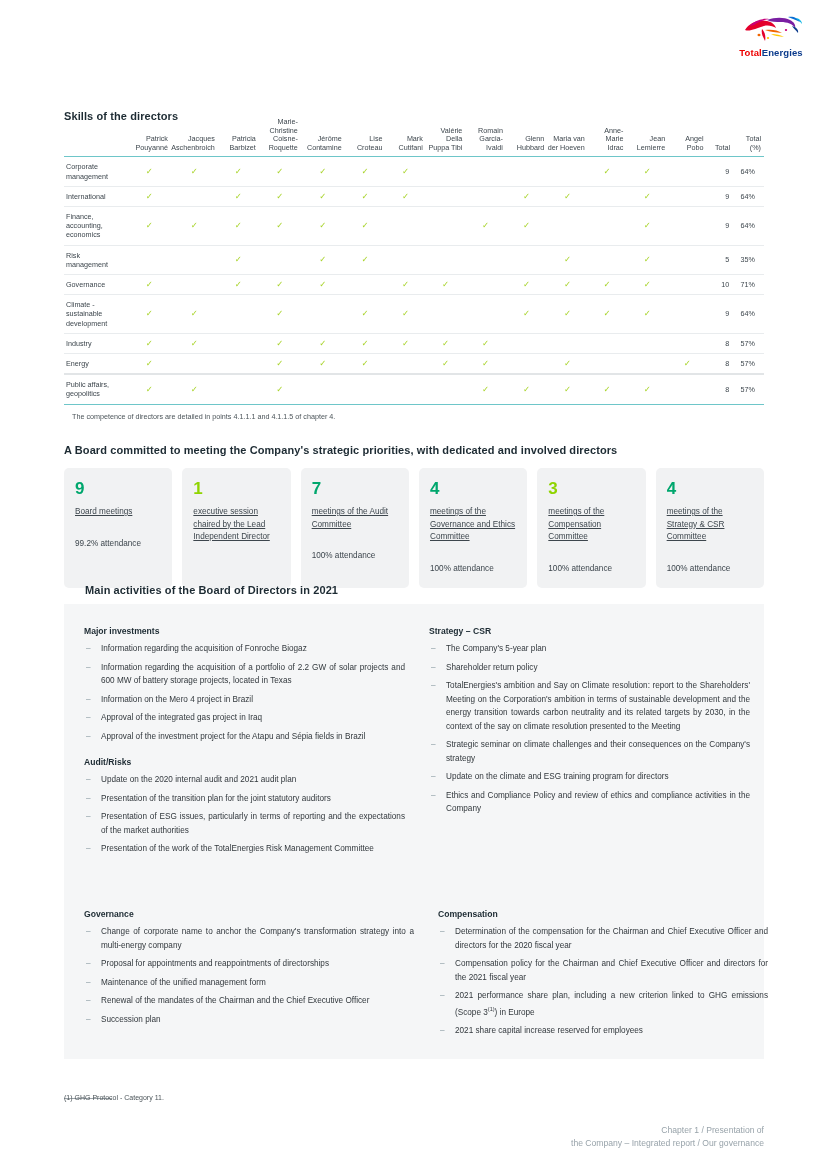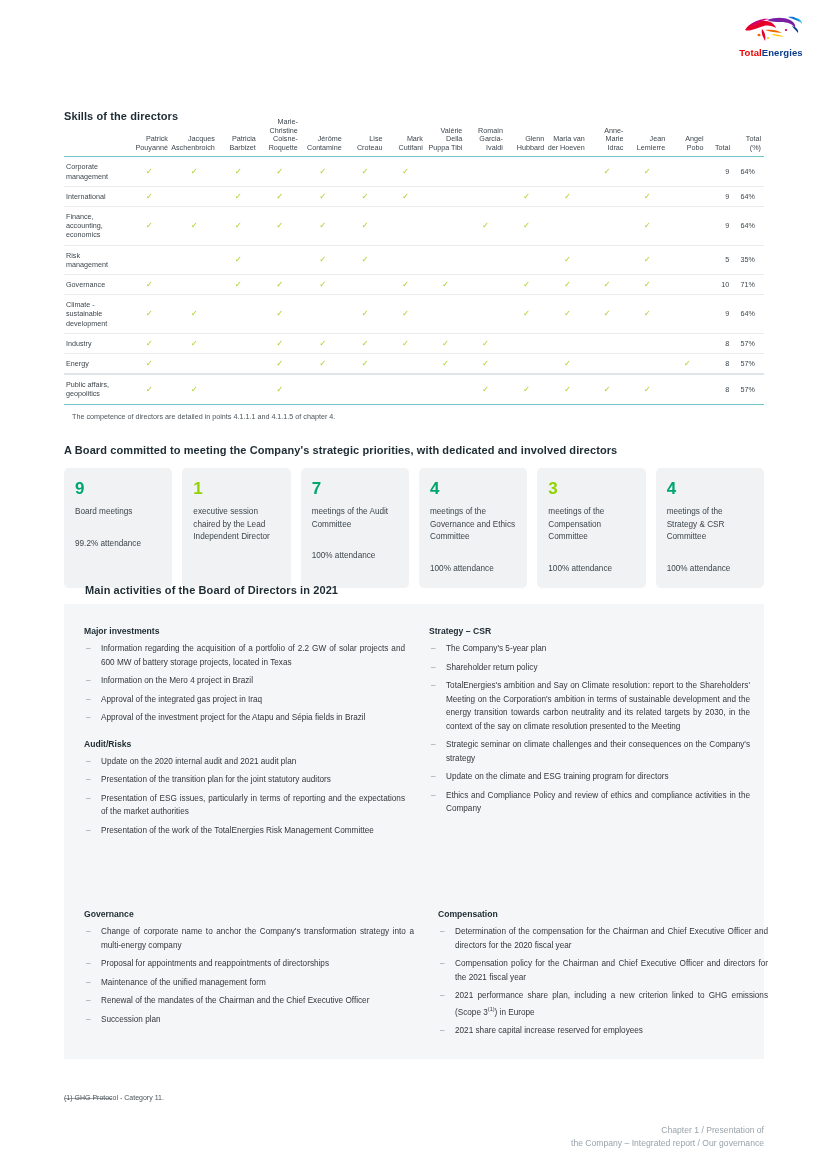--- a/index.html
+++ b/index.html
@@ -53,21 +53,21 @@
     font-size:7.2px; color:#4b5459;
   }
 
   
   .kpis { position:absolute; left:64px; top:468px; width:700px; display:flex; gap:10px; }
   .kpi {
     background:#f1f2f3; border-radius:5px; padding:11px 11px 13px 11px;
     flex:1 1 0; min-height:72px;
   }
   .kpi .big { font-size:17px; font-weight:bold; line-height:20px; margin-bottom:7px; }
-  .kpi .lab { font-size:8.2px; color:#3d464d; line-height:12.5px; }
+  .kpi .lab { font-size:8.2px; color:#3d464d; line-height:12.5px;text-decoration:underline; }
   .kpi .sub { font-size:8.2px; color:#3d464d; line-height:12.5px; margin-top:19px; }
 
   
   .act-panel {
     position:absolute; left:64px; top:604px; width:700px; height:455px;
     background:#f5f6f7;
   }
   .act-cols { position:absolute; left:20px; top:22px; right:14px; display:flex; gap:24px; }
   .act-col { width:330px; }
   .act-h {
@@ -354,20 +354,21 @@
       </div>
     </div>
 
   <div class="sec-title" style="left:64px; top:584px;padding-left:21px;">Main activities of the Board of Directors in 2021</div>
 
   <div class="act-panel">
     <div class="act-cols">
       <div class="act-col">
         <div class="act-h">Major investments</div>
         <ul class="act-list">
+            <li>Information regarding the acquisition of Fonroche Biogaz</li>
             <li>Information regarding the acquisition of a portfolio of 2.2 GW of solar projects and 600 MW of battery storage projects, located in Texas</li>
             <li>Information on the Mero 4 project in Brazil</li>
             <li>Approval of the integrated gas project in Iraq</li>
             <li>Approval of the investment project for the Atapu and Sépia fields in Brazil</li>
           </ul>
         <div class="act-h spaced">Audit/Risks</div>
         <ul class="act-list">
             <li>Update on the 2020 internal audit and 2021 audit plan</li>
             <li>Presentation of the transition plan for the joint statutory auditors</li>
             <li>Presentation of ESG issues, particularly in terms of reporting and the expectations of the market authorities</li>

